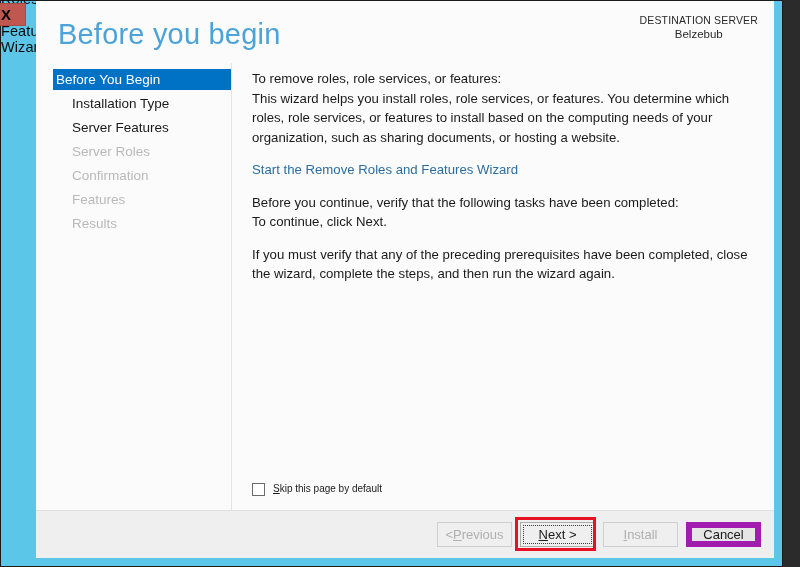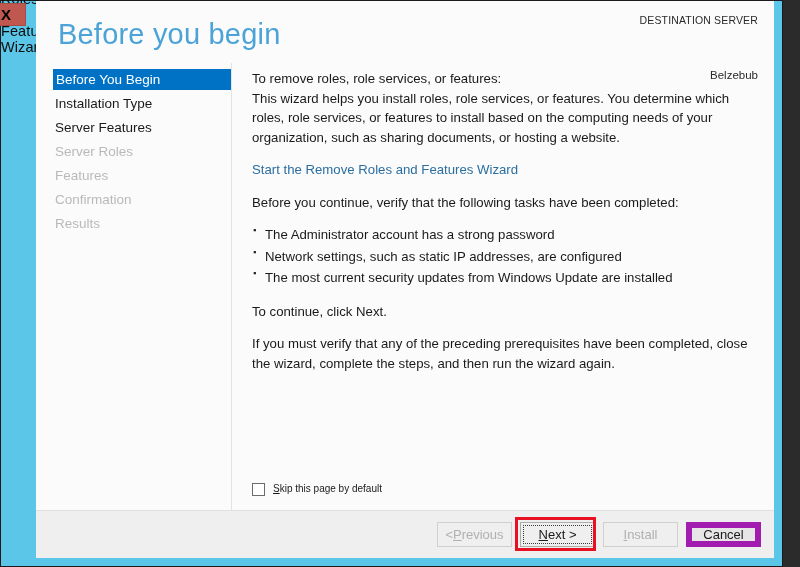--- a/index.html
+++ b/index.html
@@ -122,32 +122,31 @@
     font-weight: normal;
     color: #4ba3d8;
     line-height: 1;
     margin-top: 19px;
     letter-spacing: 0.2px;
   }
   .dest-block {
     position: absolute;
     right: 16px;
     top: 12px;
-    text-align: right;
+    text-align: center;
     line-height: 1.35;
   }
   .dest-label {
     font-size: 10.5px;
     color: #2a2a2a;
     letter-spacing: 0.15px;
   }
   .dest-name {
     font-size: 11.5px;
     color: #2a2a2a;
-    margin-top: 41px;
   }
 
   
   .main {
     flex: 1 1 auto;
     display: flex;
     min-height: 0;
     background: #fbfbfb;
   }
 
@@ -156,21 +155,21 @@
     flex: 0 0 195px;
     box-sizing: border-box;
     padding-top: 6px;
     border-right: 1px solid #e3e3e3;
     background: #fbfbfb;
   }
   .nav-item {
     height: 21px;
     display: flex;
     align-items: center;
-    padding-left: 19px;
+    padding-left: 36px;
     font-size: 13.5px;
     color: #1a1a1a;
     margin-bottom: 3px;
     box-sizing: border-box;
     cursor: default;
   }
   .nav-item.selected {
     background: #0072c6;
     color: #ffffff;
     margin-left: 17px;
@@ -350,38 +349,33 @@
       </div>
     </div>
 
     <div class="main">
 
       <div class="sidebar">
         <div class="nav-item selected">Before You Begin</div>
         <div class="nav-item">Installation Type</div>
         <div class="nav-item">Server Features</div>
         <div class="nav-item disabled">Server Roles</div>
+        <div class="nav-item disabled">Confirmation</div>
         <div class="nav-item disabled">Features</div>
-        <div class="nav-item disabled">Confirmation</div>
         <div class="nav-item disabled">Results</div>
       </div>
 
       <div class="content">
 
         <p class="para tight">To remove roles, role services, or features:</p>
 
         <p class="para">This wizard helps you install roles, role services, or features. You determine which roles, role services, or features to install based on the computing needs of your organization, such as sharing documents, or hosting a website.</p>
         <a class="link">Start the Remove Roles and Features Wizard</a>
 
         <p class="para tight">Before you continue, verify that the following tasks have been completed:</p>
-        <ul class="bullets" style="margin-top:13px;">
-          <li>The Administrator account has a strong password</li>
-          <li>Network settings, such as static IP addresses, are configured</li>
-          <li>The most current security updates from Windows Update are installed</li>
-        </ul>
 
         <p class="para">To continue, click Next.</p>
         <p class="para">If you must verify that any of the preceding prerequisites have been completed, close the wizard, complete the steps, and then run the wizard again.</p>
 
         <div class="skip-row">
           <span class="cb"></span>
           <span class="skip-label"><span class="accel">S</span><span>kip this page by default</span></span>
         </div>
 
       </div>

